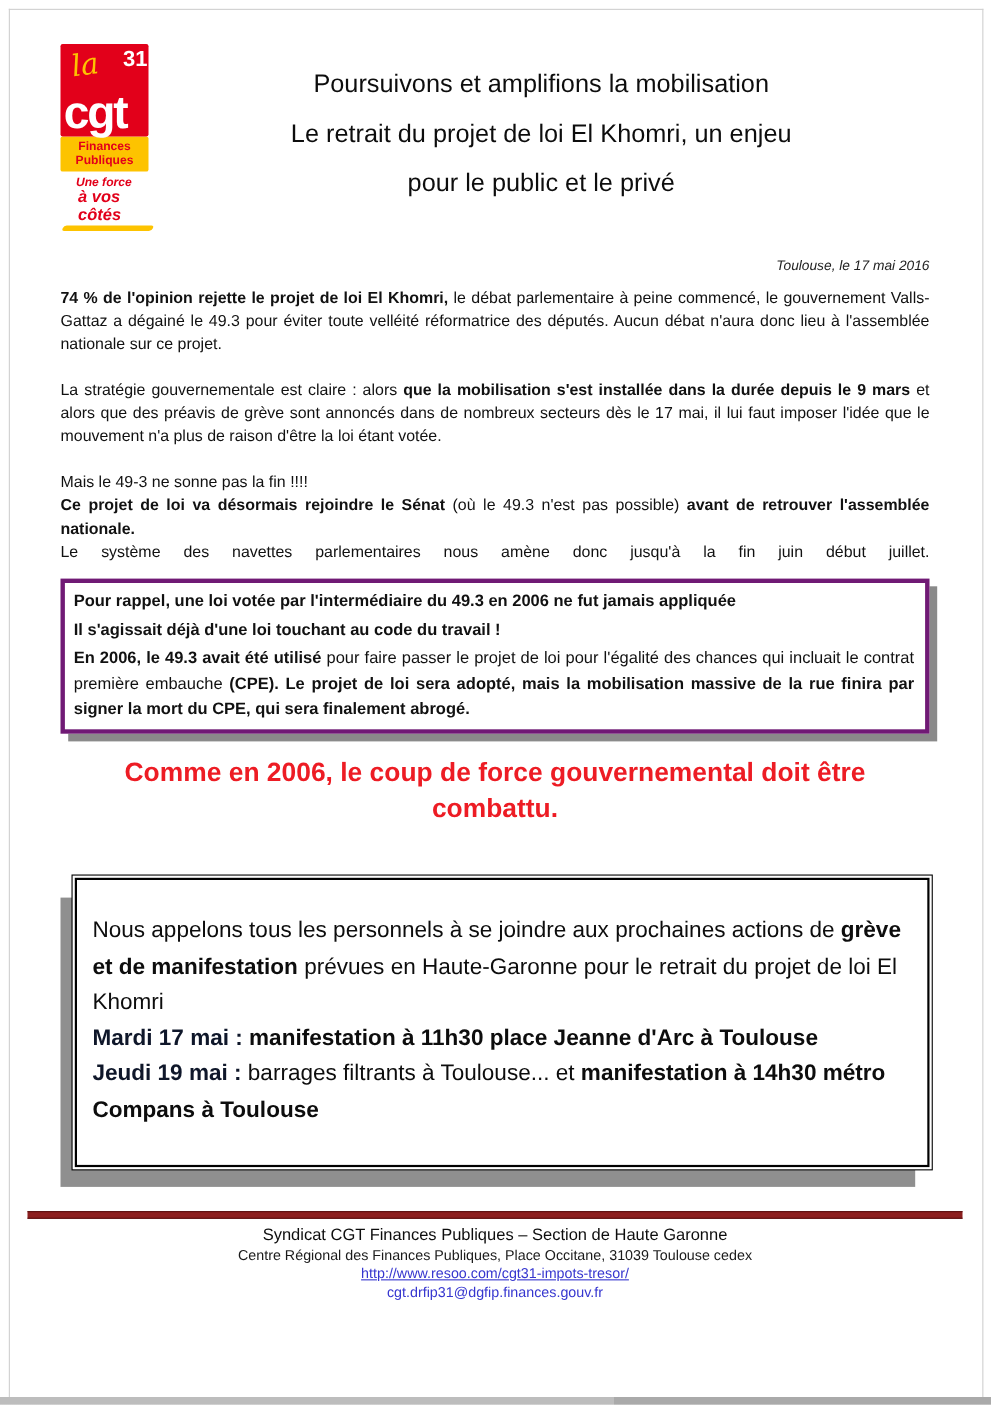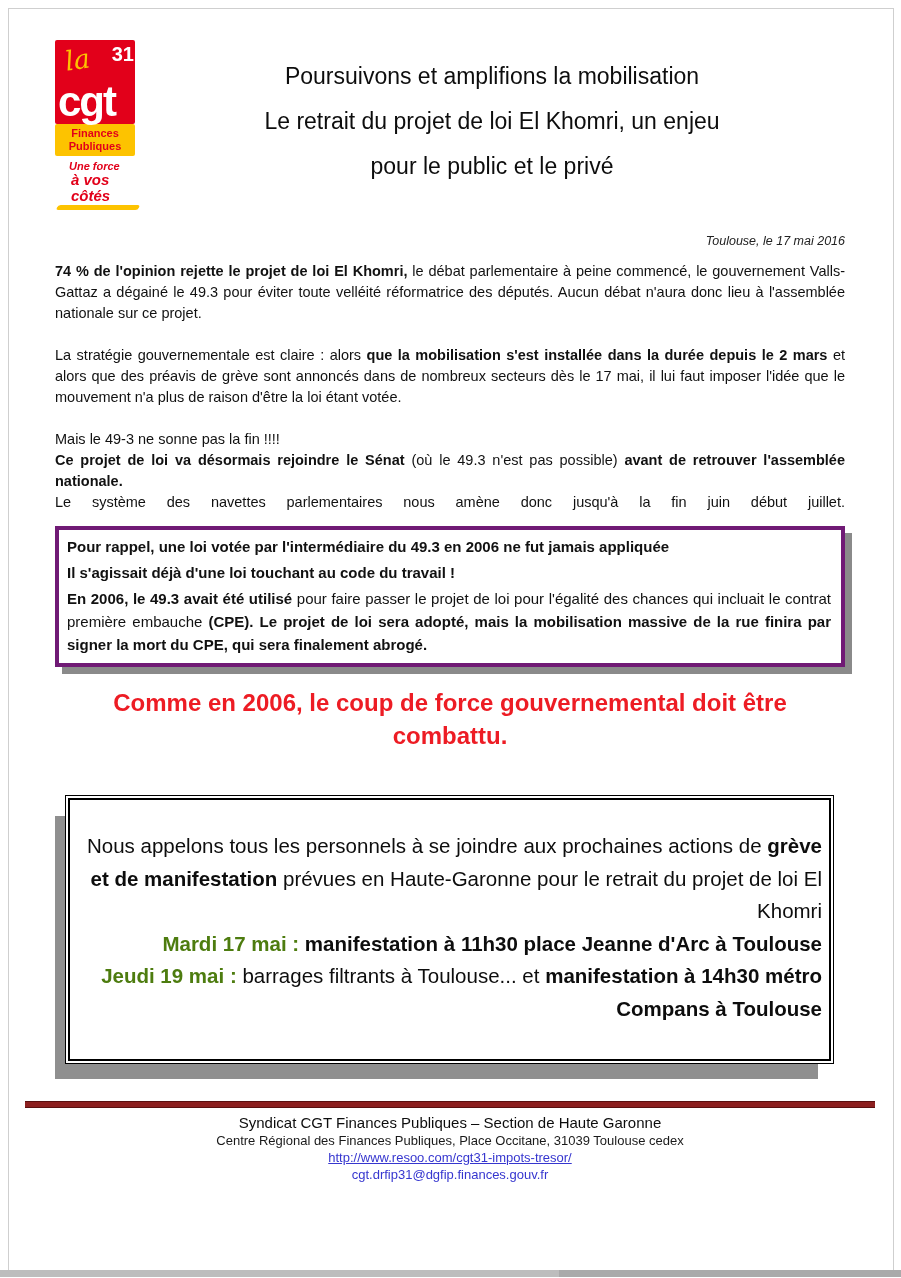--- a/index.html
+++ b/index.html
@@ -36,22 +36,22 @@
 
   
   .recall-box{margin-top:13px;border:4px solid #701a75;box-shadow:7px 7px 0 #8a8a8a;padding:5px 10px 7px 8px;font-size:15px;line-height:23px;background:#fff;}
   .recall-line{font-weight:bold;margin-bottom:3px;}
   .recall-para{text-align:justify;margin-top:2px;}
 
   
   .slogan{margin-top:19px;text-align:center;font-weight:bold;font-size:24px;line-height:33px;color:#ed1c24;}
 
   
-  .call-box{margin:46px 14px 0 13px;border:2px solid #000;box-shadow:0 0 0 2px #fff,0 0 0 3px #000,-13px 18px 0 #8f8f8f;background:#fff;text-align:right;font-size:20.5px;line-height:32.5px;padding:30px 7px 34px 14px;}
-  .red{color:#4d7c0f;}
+  .call-box{margin:46px 0 0 13px;border:2px solid #000;box-shadow:0 0 0 2px #fff,0 0 0 3px #000,-13px 18px 0 #8f8f8f;background:#fff;text-align:left;font-size:20.5px;line-height:32.5px;padding:30px 7px 34px 14px;}
+  .red{color:#0f172a;}
   .call-intro{color:#0d0d0d;}
   .call-event{font-weight:bold;color:#0d0d0d;}
   .call-event .normal{font-weight:normal;}
 
   
   .footer-rule{height:5px;background:#8c1f1f;margin:40px -30px 0 -30px;border-top:1px solid #5a1010;border-bottom:1px solid #5a1010;}
   .footer{ text-align:center;}
   .footer-org{font-weight:normal;font-size:15px;margin-top:6px;color:#0d0d0d;}
   .footer-address{font-size:13px;margin-top:2px;color:#1a1a1a;}
   .footer-url{font-size:13px;margin-top:2px;}
@@ -86,21 +86,21 @@
         <div>Poursuivons et amplifions la mobilisation</div>
         <div>Le retrait du projet de loi El Khomri, un enjeu</div>
         <div>pour le public et le privé</div>
       </div>
     </div>
 
     <div class="date-line">Toulouse, le 17 mai 2016</div>
 
     <p class="para p1"><b>74 % de l'opinion rejette le projet de loi El Khomri,</b><span> le débat parlementaire à peine commencé, le gouvernement Valls-Gattaz a dégainé le 49.3 pour éviter toute velléité réformatrice des députés. Aucun débat n'aura donc lieu à l'assemblée nationale sur ce projet.</span></p>
 
-    <p class="para p2"><span>La stratégie gouvernementale est claire : alors </span><b>que la mobilisation s'est installée dans la durée depuis le 2 mars</b><span> et alors que des préavis de grève sont annoncés dans de nombreux secteurs dès le 17 mai, il lui faut imposer l'idée que le mouvement n'a plus de raison d'être la loi étant votée.</span></p>
+    <p class="para p2"><span>La stratégie gouvernementale est claire : alors </span><b>que la mobilisation s'est installée dans la durée depuis le 9 mars</b><span> et alors que des préavis de grève sont annoncés dans de nombreux secteurs dès le 17 mai, il lui faut imposer l'idée que le mouvement n'a plus de raison d'être la loi étant votée.</span></p>
 
     <div class="para p3">
       <div>Mais le 49-3 ne sonne pas la fin !!!!</div>
       <div><b>Ce projet de loi va désormais rejoindre le Sénat</b><span> (où le 49.3 n'est pas possible) </span><b>avant de retrouver l'assemblée nationale.</b></div>
       <div class="stretch">Le système des navettes parlementaires nous amène donc jusqu'à la fin juin début juillet.</div>
     </div>
 
     <div class="recall-box">
       <div class="recall-line">Pour rappel, une loi votée par l'intermédiaire du 49.3 en 2006 ne fut jamais appliquée</div>
       <div class="recall-line">Il s'agissait déjà d'une loi touchant au code du travail !</div>

